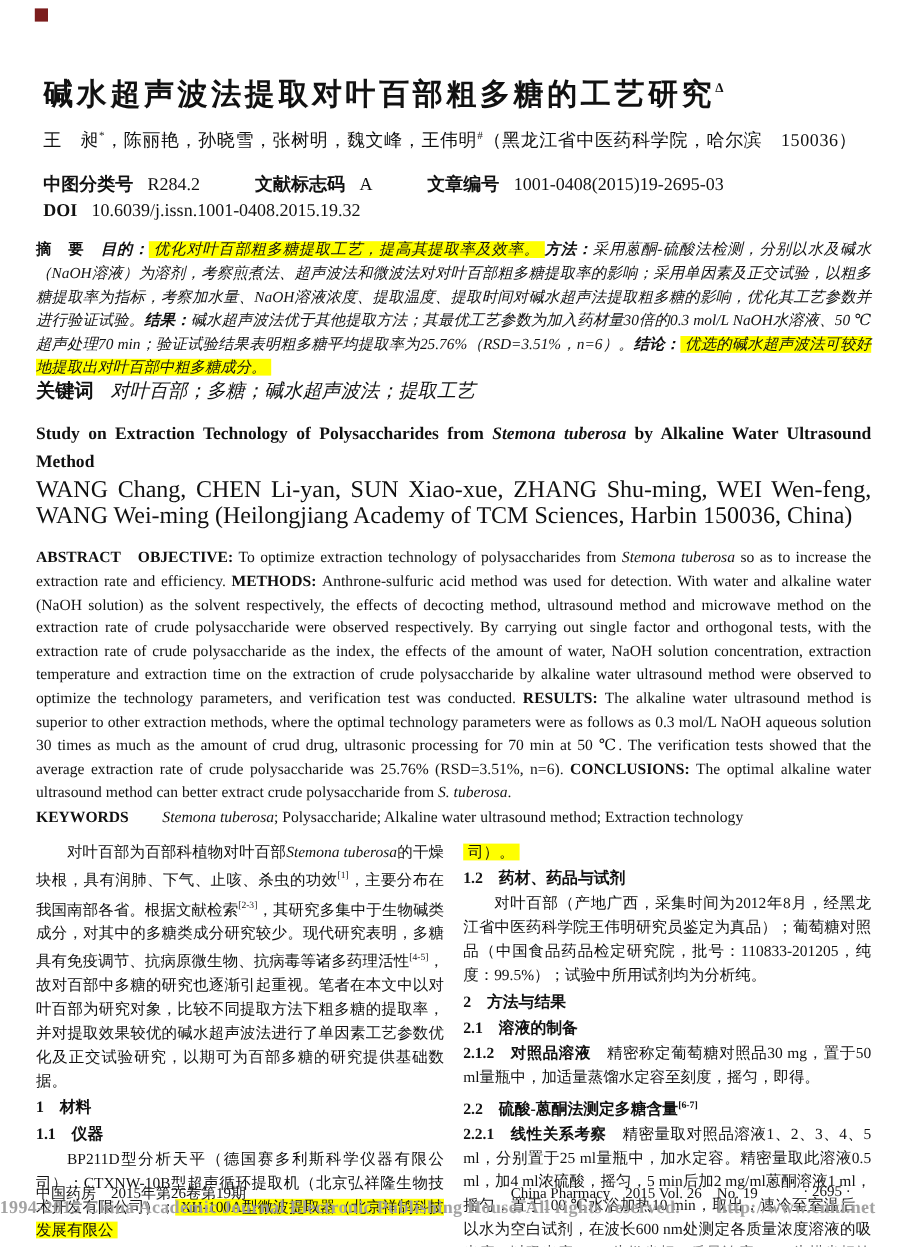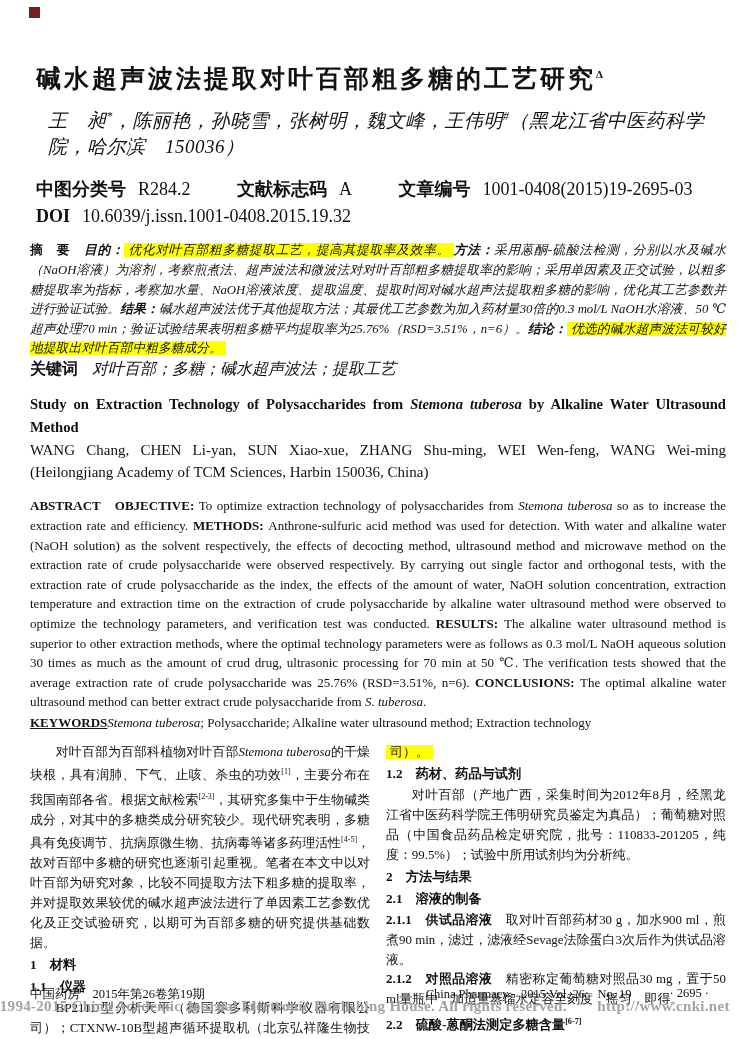--- a/index.html
+++ b/index.html
@@ -7,41 +7,41 @@
     position:relative; width:756px; height:1039px; overflow:hidden;
     background:#ffffff; color:#111;
     font-family:"Liberation Serif","DejaVu Serif",serif;
   }
   .content { padding:0 30px; }
   .marker { position:absolute; left:29px; top:7px; width:11px; height:11px; }
 
   .title { margin:58px 0 0 6px; font-size:25px; font-weight:bold; letter-spacing:3px; line-height:32px; }
   .title sup { font-size:11px; letter-spacing:0; }
 
-  .authors { margin:13px 0 0 18px; font-size:19px; letter-spacing:0.5px;font-style:italic; }
+  .authors { margin:13px 0 0 6px; font-size:15px; letter-spacing:0.5px; }
   sup { font-size:0.62em; }
 
-  .meta { margin:17px 0 0 6px; font-size:18px; }
+  .meta { margin:17px 0 0 6px; font-size:15px; }
   .meta.doi { margin-top:5px; }
   .mlabel { margin-right:12px; }
   .mval { margin-right:42px; }
 
   .cnabs { margin:14px 0 0 0; font-size:12.8px; line-height:19.6px; text-align:justify; font-style:italic; }
   .cnkw  { margin:0; font-size:16px; line-height:19.6px; font-style:italic; }
   .abtitle { font-style:normal; font-weight:bold; margin-right:14px; }
   .ablabel { font-weight:bold; }
   .hl { padding:0 4px; }
 
   .entitle { margin:15px 0 0 0; font-size:14.6px; font-weight:bold; line-height:23px; text-align:justify; }
-  .enauthors { font-size:15px; line-height:22px; text-align:justify; }
+  .enauthors { font-size:20px; line-height:22px; text-align:justify; }
 
   .enabs { margin:13px 0 0 0; font-size:13px; line-height:19.6px; text-align:justify; }
   .enabs .ablabel { font-style:normal; }
   .enkw { margin:1px 0 0 0; font-size:13px; line-height:19.6px; }
-  .kwlabel { font-weight:bold; margin-right:0;text-decoration:underline; }
+  .kwlabel { font-weight:bold; margin-right:28px; }
 
   .columns { display:flex; gap:16px; margin-top:10px; }
   .col { width:340px; font-size:12.9px; line-height:19.8px; text-align:justify; }
   .p { margin:0; }
   .ind { text-indent:2em; }
   .h { font-weight:bold; margin:2px 0; font-size:13.2px; }
   .p b { font-weight:bold; }
 
   .footer { position:absolute; left:30px; right:47px; top:986px;
             display:flex; justify-content:space-between; font-size:12.5px; }
@@ -96,21 +96,20 @@
 
       <div class="col">
         <p class="p"><span class="hl" style="background: rgb(255, 255, 0);">司）。</span></p>
 
         <div class="h">1.2　药材、药品与试剂</div>
         <p class="p ind">对叶百部（产地广西，采集时间为2012年8月，经黑龙江省中医药科学院王伟明研究员鉴定为真品）；葡萄糖对照品（中国食品药品检定研究院，批号：110833-201205，纯度：99.5%）；试验中所用试剂均为分析纯。</p>
 
         <div class="h">2　方法与结果</div>
         <div class="h">2.1　溶液的制备</div>
 
-        <p class="p"><b>2.1.1　供试品溶液</b><span>　取对叶百部药材30 g，加水900 ml，煎煮90 min，滤过，滤液经Sevage法除蛋白3次后作为供试品溶液。</span></p>
 
         <p class="p"><b>2.1.2　对照品溶液</b><span>　精密称定葡萄糖对照品30 mg，置于50 ml量瓶中，加适量蒸馏水定容至刻度，摇匀，即得。</span></p>
 
         <div class="h"><span>2.2　硫酸-蒽酮法测定多糖含量</span><sup>[6-7]</sup></div>
 
         <p class="p"><b>2.2.1　线性关系考察</b><span>　精密量取对照品溶液1、2、3、4、5 ml，分别置于25 ml量瓶中，加水定容。精密量取此溶液0.5 ml，加4 ml浓硫酸，摇匀，5 min后加2 mg/ml蒽酮溶液1 ml，摇匀，置于100 ℃水浴加热10 min，取出，速冷至室温后，以水为空白试剂，在波长600 nm处测定各质量浓度溶液的吸光度。以吸光度（y）为纵坐标、质量浓度（x）为横坐标绘制标准曲线，得回归方程为y=11.923x-0.079 8（r=0.999 3）。结果表明，葡萄糖</span></p>
       </div>
 
     </div>
   </div>

